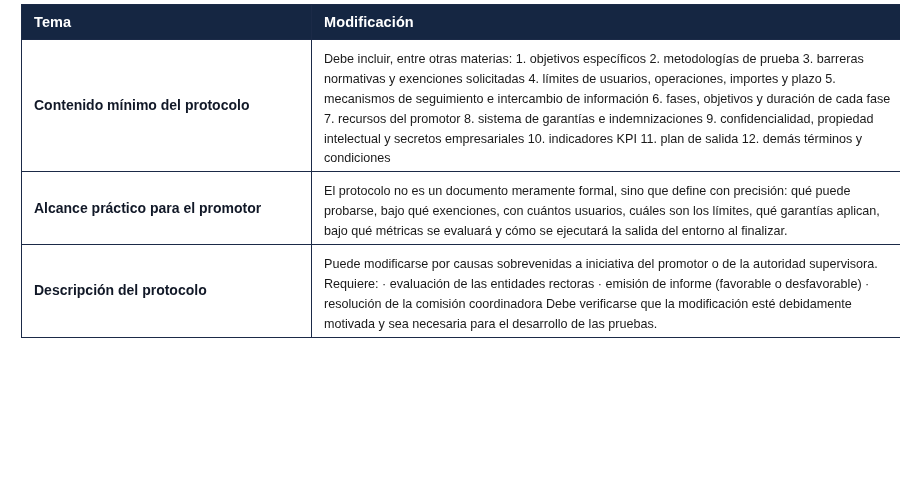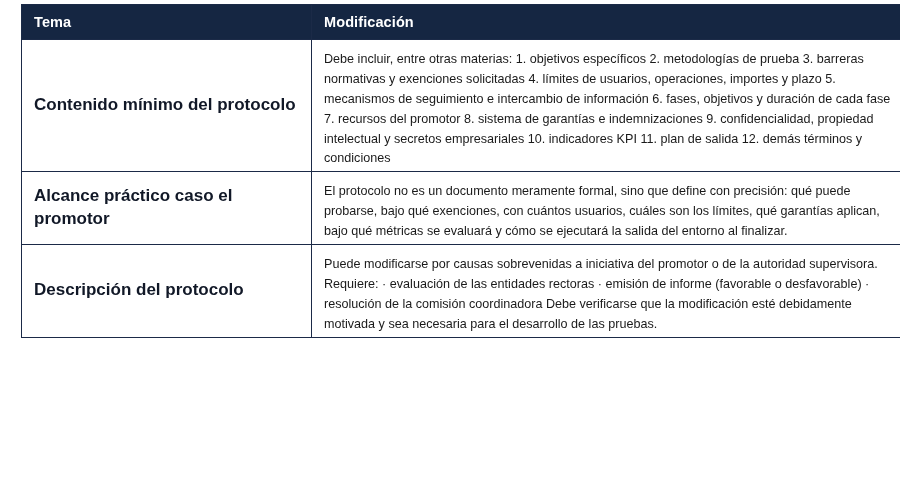--- a/index.html
+++ b/index.html
@@ -40,21 +40,21 @@
     font-size: 14.5px;
     font-weight: bold;
     padding: 9px 12px;
     letter-spacing: 0.1px;
     border: 1px solid #152642;
   }
   th.col-tema { width: 290px; }
   th.col-desc { width: 598px; }
 
   td.tema-cell {
-    font-size: 17px;
+    font-size: 14px;
     font-weight: bold;
     color: #111827;
     padding: 10px 12px;
     line-height: 1.35;
     vertical-align: middle;
   }
   td.desc-cell {
     font-size: 12.6px;
     font-weight: normal;
     color: #1a1a1a;
@@ -74,21 +74,21 @@
         <th class="col-tema">Tema</th>
         <th class="col-desc">Modificación</th>
       </tr>
     </thead>
     <tbody>
       <tr>
         <td class="tema-cell">Contenido mínimo del protocolo</td>
         <td class="desc-cell">Debe incluir, entre otras materias: 1. objetivos específicos 2. metodologías de prueba 3. barreras normativas y exenciones solicitadas 4. límites de usuarios, operaciones, importes y plazo 5. mecanismos de seguimiento e intercambio de información 6. fases, objetivos y duración de cada fase 7. recursos del promotor 8. sistema de garantías e indemnizaciones 9. confidencialidad, propiedad intelectual y secretos empresariales 10. indicadores KPI 11. plan de salida 12. demás términos y condiciones</td>
       </tr>
       <tr>
-        <td class="tema-cell">Alcance práctico caso el promotor</td>
+        <td class="tema-cell">Alcance práctico para el promotor</td>
         <td class="desc-cell">El protocolo no es un documento meramente formal, sino que define con precisión: qué puede probarse, bajo qué exenciones, con cuántos usuarios, cuáles son los límites, qué garantías aplican, bajo qué métricas se evaluará y cómo se ejecutará la salida del entorno al finalizar.</td>
       </tr>
       <tr>
         <td class="tema-cell">Descripción del protocolo</td>
         <td class="desc-cell">Puede modificarse por causas sobrevenidas a iniciativa del promotor o de la autoridad supervisora. Requiere: · evaluación de las entidades rectoras · emisión de informe (favorable o desfavorable) · resolución de la comisión coordinadora Debe verificarse que la modificación esté debidamente motivada y sea necesaria para el desarrollo de las pruebas.</td>
       </tr>
     </tbody>
   </table>
 </div>
 

